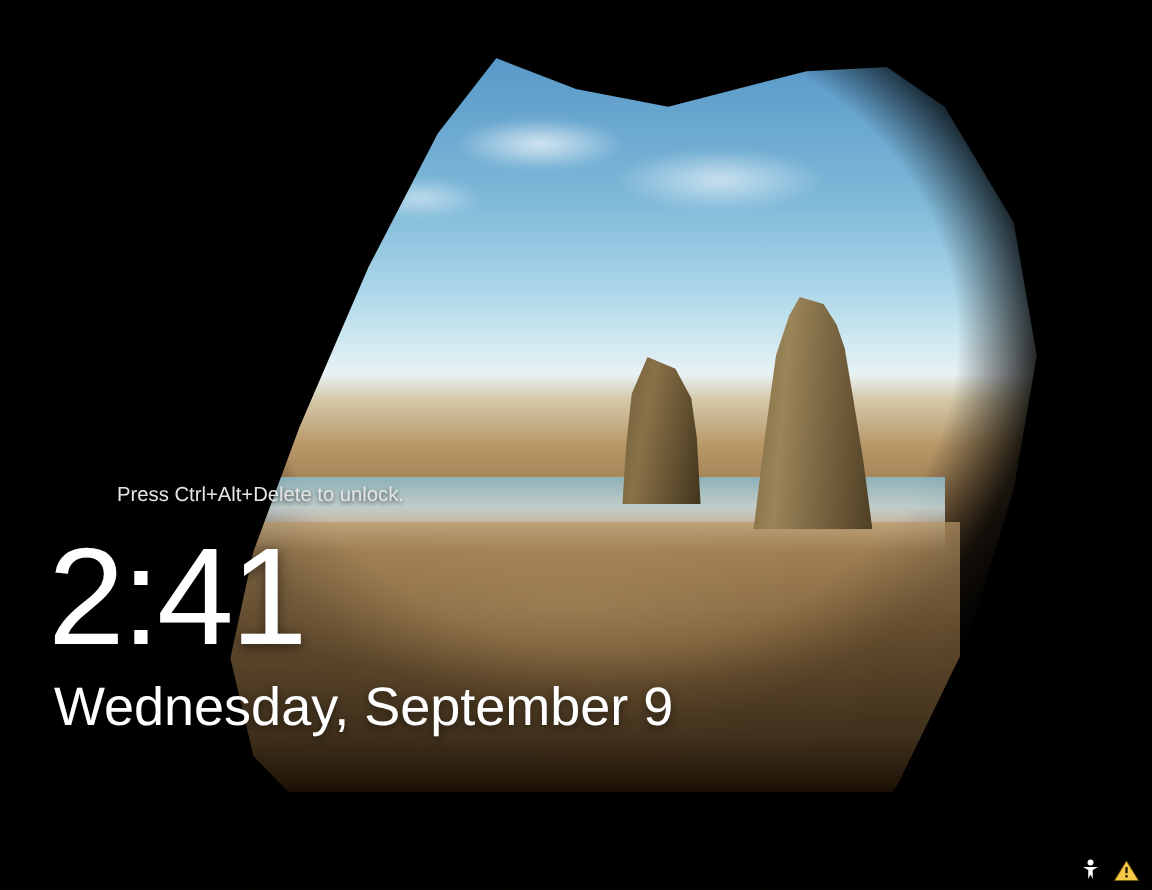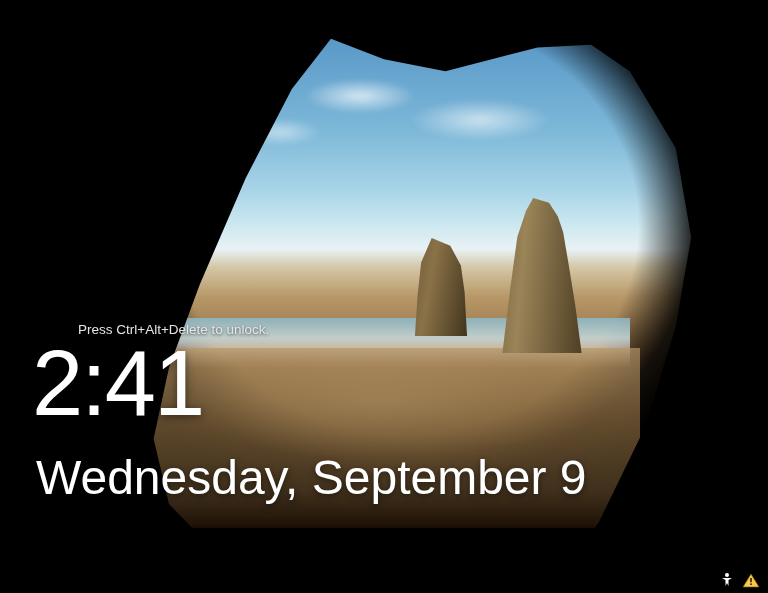--- a/index.html
+++ b/index.html
@@ -105,34 +105,34 @@
       left: 78px;
       top: 322px;
       color: #e5e5e5;
       font-size: 13.5px;
       font-weight: 400;
       text-shadow: 0 1px 3px rgba(0,0,0,0.6);
     }
     .time {
       position: absolute;
       left: 32px;
-      top: 337px;
+      top: 352px;
       color: #fff;
       font-size: 92px;
       font-weight: 200;
       line-height: 1;
       letter-spacing: -2px;
       text-shadow: 0 2px 8px rgba(0,0,0,0.5);
     }
     .date {
       position: absolute;
       left: 36px;
       top: 450px;
       color: #fff;
-      font-size: 48px;
+      font-size: 36px;
       font-weight: 300;
       text-shadow: 0 2px 6px rgba(0,0,0,0.5);
     }
     .tray {
       position: absolute;
       right: 8px;
       bottom: 4px;
       display: flex;
       align-items: center;
       gap: 6px;

